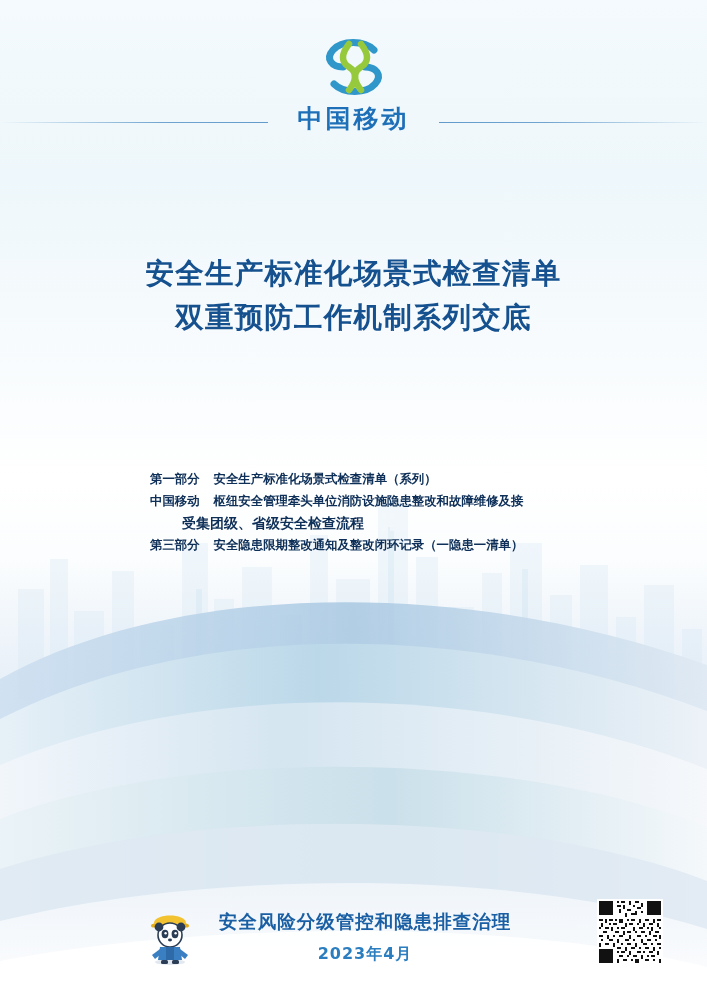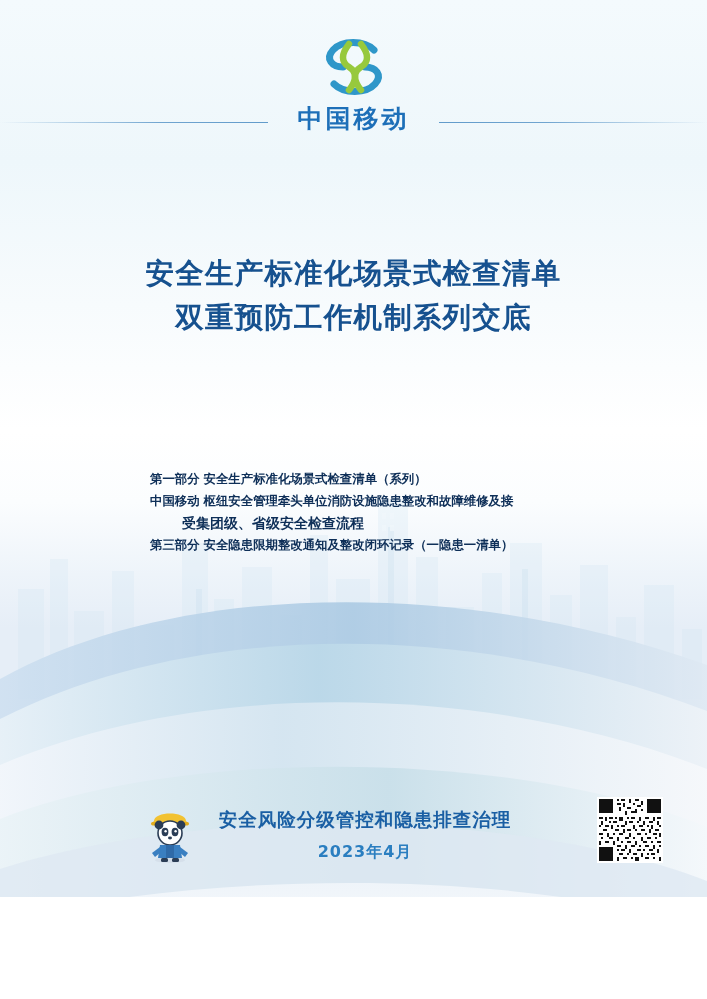--- a/index.html
+++ b/index.html
@@ -6,21 +6,21 @@
     margin: 0;
     padding: 0;
   }
   body {
     font-family: "Liberation Sans", "DejaVu Sans", sans-serif;
     background: #ffffff;
   }
   .page {
     position: relative;
     width: 707px;
-    height: 897px;
+    height: 999px;
     overflow: hidden;
     background: linear-gradient(180deg,
         #f4fafd 0%,
         #eef7fb 18%,
         #f7fbfd 34%,
         #ffffff 48%,
         #fbfdfe 56%,
         #eef4fa 64%,
         #e6eef7 70%);
     box-sizing: border-box;
@@ -97,21 +97,21 @@
   .toc-row {
     display: flex;
     align-items: flex-start;
     font-size: 12.4px;
     line-height: 22px;
     color: #0e2f58;
     font-weight: 700;
     font-family: "DejaVu Sans", "Liberation Sans", sans-serif;
   }
   .toc-part { flex: 0 0 auto; white-space: nowrap; }
-  .toc-text { margin-left: 4px; text-align: right; }
+  .toc-text { margin-left: 14px; text-align: right; }
   .toc-cont {
     margin-left: 32px;
     font-size: 14px;
     line-height: 22px;
     color: #0e2f58;
     font-weight: 700;
     font-family: "DejaVu Sans", "Liberation Sans", sans-serif;
   }
 
   

